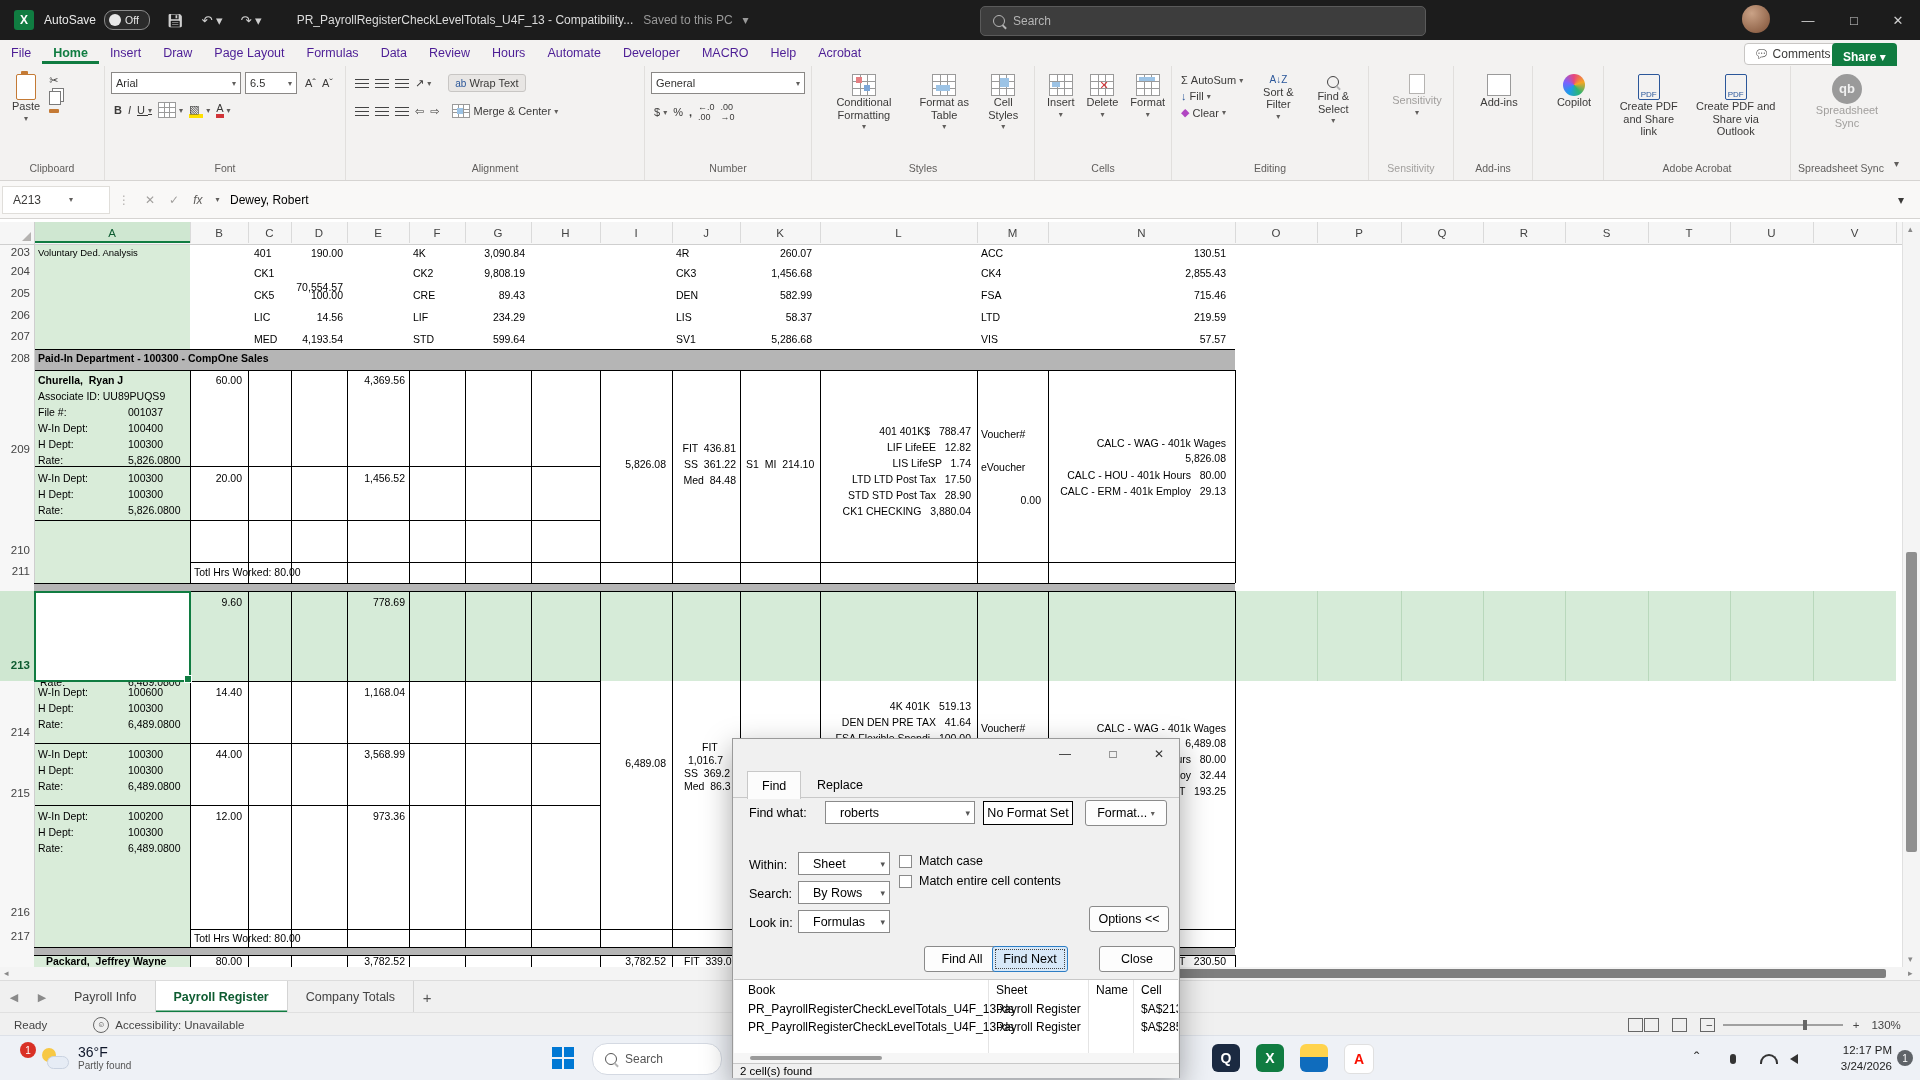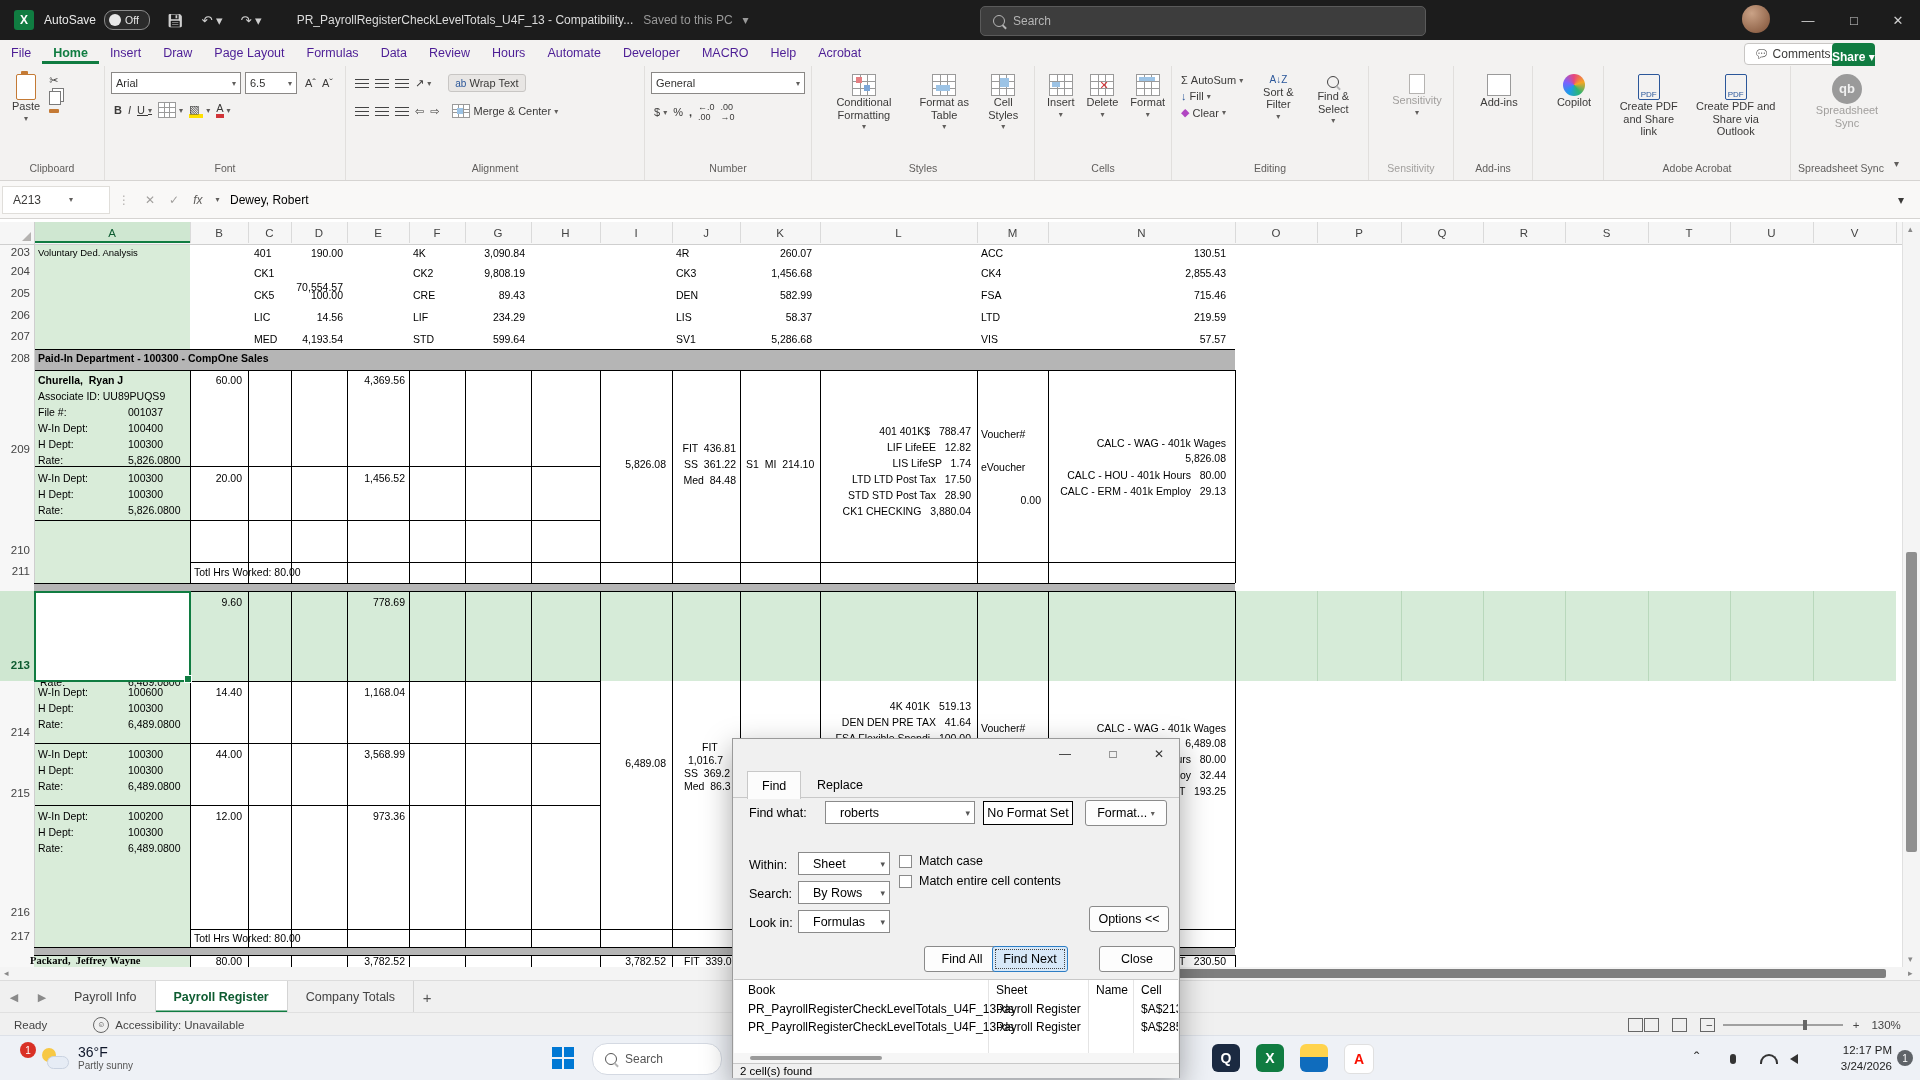--- a/index.html
+++ b/index.html
@@ -24,21 +24,21 @@
   .mag:after{content:"";position:absolute;width:5px;height:1.5px;background:#b5b5b5;transform:rotate(45deg);left:8px;top:10px;}
   #tb-avatar{position:absolute;left:1742px;top:5px;width:28px;height:28px;border-radius:50%;
              background:radial-gradient(circle at 35% 30%,#caa286,#7d4f35);}
   .winctl{position:absolute;top:0;height:40px;width:44px;display:flex;align-items:center;justify-content:center;color:#cfcfcf;font-size:13px;}
   
   #menubar{position:absolute;left:0;top:40px;width:1920px;height:26px;background:#f3f2f1;display:flex;align-items:center;}
   .mtab{padding:4px 11px;font-size:12.5px;color:#4c1d95;}
   .mtab.active{font-weight:bold;color:#107c41;box-shadow:inset 0 -3px 0 #107c41;}
   #comments-btn{position:absolute;left:1744px;top:3px;height:20px;padding:0 9px;border:1px solid #c8c6c4;border-radius:4px;
      background:#fff;display:flex;align-items:center;font-size:12px;color:#3b3a39;}
-  #share-btn{position:absolute;left:1832px;top:3px;height:28px;padding:0 0;border-radius:4px;background:#107c41;
+  #share-btn{position:absolute;left:1832px;top:3px;height:28px;padding:0 11px;border-radius:4px;background:#107c41;
      display:flex;align-items:center;font-size:12px;color:#fff;font-weight:bold;}
   
   #ribbon{position:absolute;left:0;top:66px;width:1920px;height:114px;background:#f3f2f1;border-bottom:1px solid #d6d4d2;
           display:flex;overflow:hidden;}
   .rgroup{position:relative;height:114px;border-right:1px solid #e1dfdd;display:flex;flex-direction:column;}
   .rgbody{flex:1;display:flex;align-items:flex-start;padding:6px 6px 0 6px;}
   .rglabel{height:18px;text-align:center;font-size:10.5px;color:#605e5c;}
   .bigbtn{display:flex;flex-direction:column;align-items:center;font-size:11px;color:#3b3a39;padding:2px 6px;text-align:center;line-height:1.15;}
   .bigbtn .car{color:#605e5c;font-size:8px;margin-top:1px;}
   .sm{font-size:11px;color:#3b3a39;display:flex;align-items:center;margin:2px 3px;}
@@ -660,21 +660,21 @@
       <div class="t" style="left: 684px; top: 780px;">Med  86.3</div>
       <div class="t" style="left: 38px; top: 810px;">W-In Dept:</div>
       <div class="t" style="left: 128px; top: 810px;">100200</div>
       <div class="t" style="left: 38px; top: 826px;">H Dept:</div>
       <div class="t" style="left: 128px; top: 826px;">100300</div>
       <div class="t" style="left: 38px; top: 842px;">Rate:</div>
       <div class="t" style="left: 128px; top: 842px;">6,489.0800</div>
       <div class="t" style="left: 192px; top: 810px; width: 50px; text-align: right;">12.00</div>
       <div class="t" style="left: 349px; top: 810px; width: 56px; text-align: right;">973.36</div>
       <div class="t" style="left: 194px; top: 932px;">Totl Hrs Worked: 80.00</div>
-      <div class="t" style="left: 30px; top: 955px; font-weight: bold; font-family: Liberation Serif, serif;">Packard,  Jeffrey Wayne</div>
+      <div class="t" style="left: 46px; top: 955px; font-weight: bold;">Packard,  Jeffrey Wayne</div>
       <div class="t" style="left: 192px; top: 955px; width: 50px; text-align: right;">80.00</div>
       <div class="t" style="left: 349px; top: 955px; width: 56px; text-align: right;">3,782.52</div>
       <div class="t" style="left: 602px; top: 955px; width: 64px; text-align: right;">3,782.52</div>
       <div class="t" style="left: 684px; top: 955px;">FIT  339.0</div>
       <div class="t" style="left: 1048px; top: 955px; width: 178px; text-align: right;">FIT   230.50</div>
     </div>
   <div id="colhdr">
       <div class="chd hl" style="left: 34px; width: 156px;">A</div>
       <div class="chd" style="left: 190px; width: 58px;">B</div>
       <div class="chd" style="left: 248px; width: 43px;">C</div>
@@ -742,21 +742,21 @@
     </div>
   </div>
 
   <div id="taskbar">
     <div id="wbadge">1</div>
     <div id="wicon">
         <span class="sun"></span>
         <span class="cld"></span>
       </div>
     <span class="wtxt" style="top:8px">36°F</span>
-    <span class="wtxt" style="top:24px;font-size:10px;color:#555">Partly sunny</span>
+    <span class="wtxt" style="top:24px;font-size:10px;color:#555">Partly found</span>
     <span class="winlogo"></span>
     <div id="tsearch">
         <span class="mag" style="border-color:#555"></span>
         <span>Search</span>
       </div>
     <div class="appico" style="left:1212px;background:#1b2a41">Q</div>
     <div class="appico" style="left:1256px;background:#107c41">X</div>
     <div class="appico" style="left:1300px;background:linear-gradient(180deg,#ffd34d 45%,#0f6cbd 45%)"></div>
     <div class="appico" style="left:1344px;background:#fff;border:1px solid #e0e0e0;color:#fa0f00">A</div>
     <div class="tray" style="left:1694px">ˆ</div>

